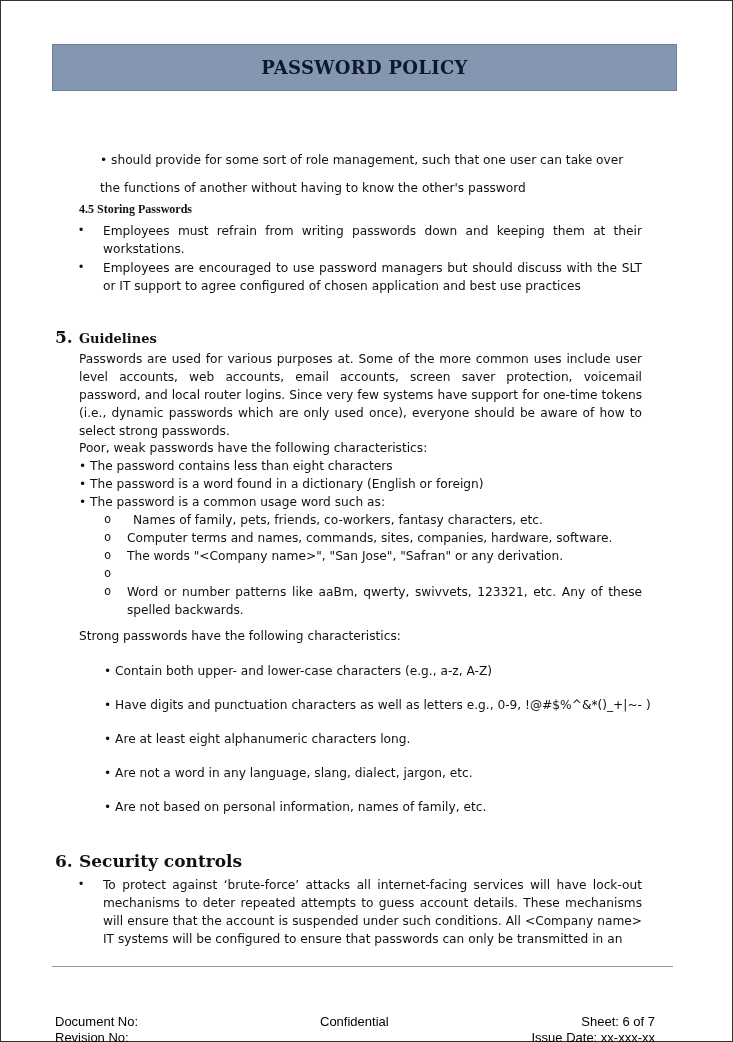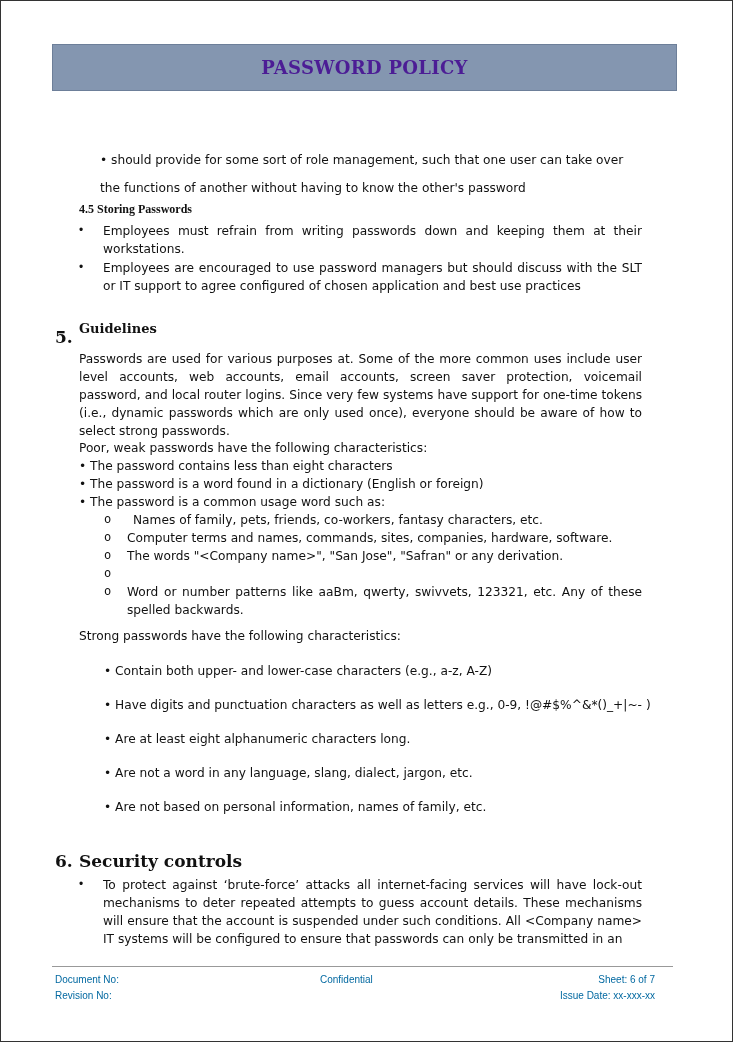--- a/index.html
+++ b/index.html
@@ -1,27 +1,27 @@
 <!DOCTYPE html>
 <html><head>
 <meta charset="utf-8">
 <style>
   html, body { margin:0; padding:0; background:#ffffff; }
   body { width:733px; height:1042px; position:relative; overflow:hidden; font-family:"Liberation Sans", sans-serif; color:#111; }
   .page { position:absolute; left:0; top:0; width:731px; height:1040px; border:1px solid #333; background:#fff; }
   .banner { position:absolute; left:51px; top:43px; width:623px; height:45px; background:#8496b0; border:1px solid #6d7f99; display:flex; align-items:center; justify-content:center; }
-  .banner span { color:#4c1d95; font-family:"DejaVu Serif", serif; font-weight:bold; font-size:18px; letter-spacing:0.3px; }
+  .banner span { color:#0f172a; font-family:"DejaVu Serif", serif; font-weight:bold; font-size:18px; letter-spacing:0.3px; }
   .txt { position:absolute; font-family:"DejaVu Sans", sans-serif; font-size:12.2px; line-height:18px; color:#111; }
   .just { text-align:justify; text-align-last:left; }
   .bul { position:absolute; font-size:12px; }
   .h { position:absolute; font-family:"DejaVu Serif", serif; font-weight:bold; color:#111; }
   .sub { position:absolute; font-family:Liberation Serif, serif; font-weight:bold; font-size:12px; }
   .circ { position:absolute; font-size:12px; font-family:"DejaVu Sans Mono", monospace; }
   .footer-line { position:absolute; left:51px; top:965px; width:621px; height:1px; background:#999; }
-  .foot { position:absolute; font-family:"Liberation Sans", sans-serif; font-size:10px; color:#0369a1; }
+  .foot { position:absolute; font-family:"Liberation Sans", sans-serif; font-size:13px; color:#000000;margin-top:40px; }
 </style>
 </head>
 <body>
 
 <div class="page">
 
   <div class="banner">
     <span>PASSWORD POLICY</span>
   </div>
 
@@ -29,21 +29,21 @@
 
   <div class="sub" style="left:78px; top:201px;">4.5 Storing Passwords</div>
 
   <div class="bul" style="left:78px; top:222px;">•</div>
   <div class="txt just" style="left:102px; top:221px; width:539px;">Employees must refrain from writing passwords down and keeping them at their workstations.</div>
 
   <div class="bul" style="left:78px; top:259px;">•</div>
   <div class="txt just" style="left:102px; top:258px; width:539px;">Employees are encouraged to use password managers but should discuss with the SLT or IT support to agree configured of chosen application and best use practices</div>
 
   <div class="h" style="left:54px; top:326px; font-size:17px;">5.</div>
-  <div class="h" style="left:78px; top:320px; font-size:13px;">Guidelines</div>
+  <div class="h" style="left:78px; top:330px; font-size:13px;">Guidelines</div>
 
   <div class="txt just" style="left:78px; top:349px; width:563px;">Passwords are used for various purposes at. Some of the more common uses include user level accounts, web accounts, email accounts, screen saver protection, voicemail password, and local router logins. Since very few systems have support for one-time tokens (i.e., dynamic passwords which are only used once), everyone should be aware of how to select strong passwords.</div>
   <div class="txt" style="left:78px; top:438px; width:563px;">Poor, weak passwords have the following characteristics:</div>
 
   <div class="txt" style="left:78px; top:456px;">• The password contains less than eight characters</div>
   <div class="txt" style="left:78px; top:474px;">• The password is a word found in a dictionary (English or foreign)</div>
   <div class="txt" style="left:78px; top:492px;">• The password is a common usage word such as:</div>
 
   <div class="circ" style="left:103px; top:511px;">o</div>
   <div class="txt" style="left:132px; top:510px; width:515px;">Names of family, pets, friends, co-workers, fantasy characters, etc.</div>

